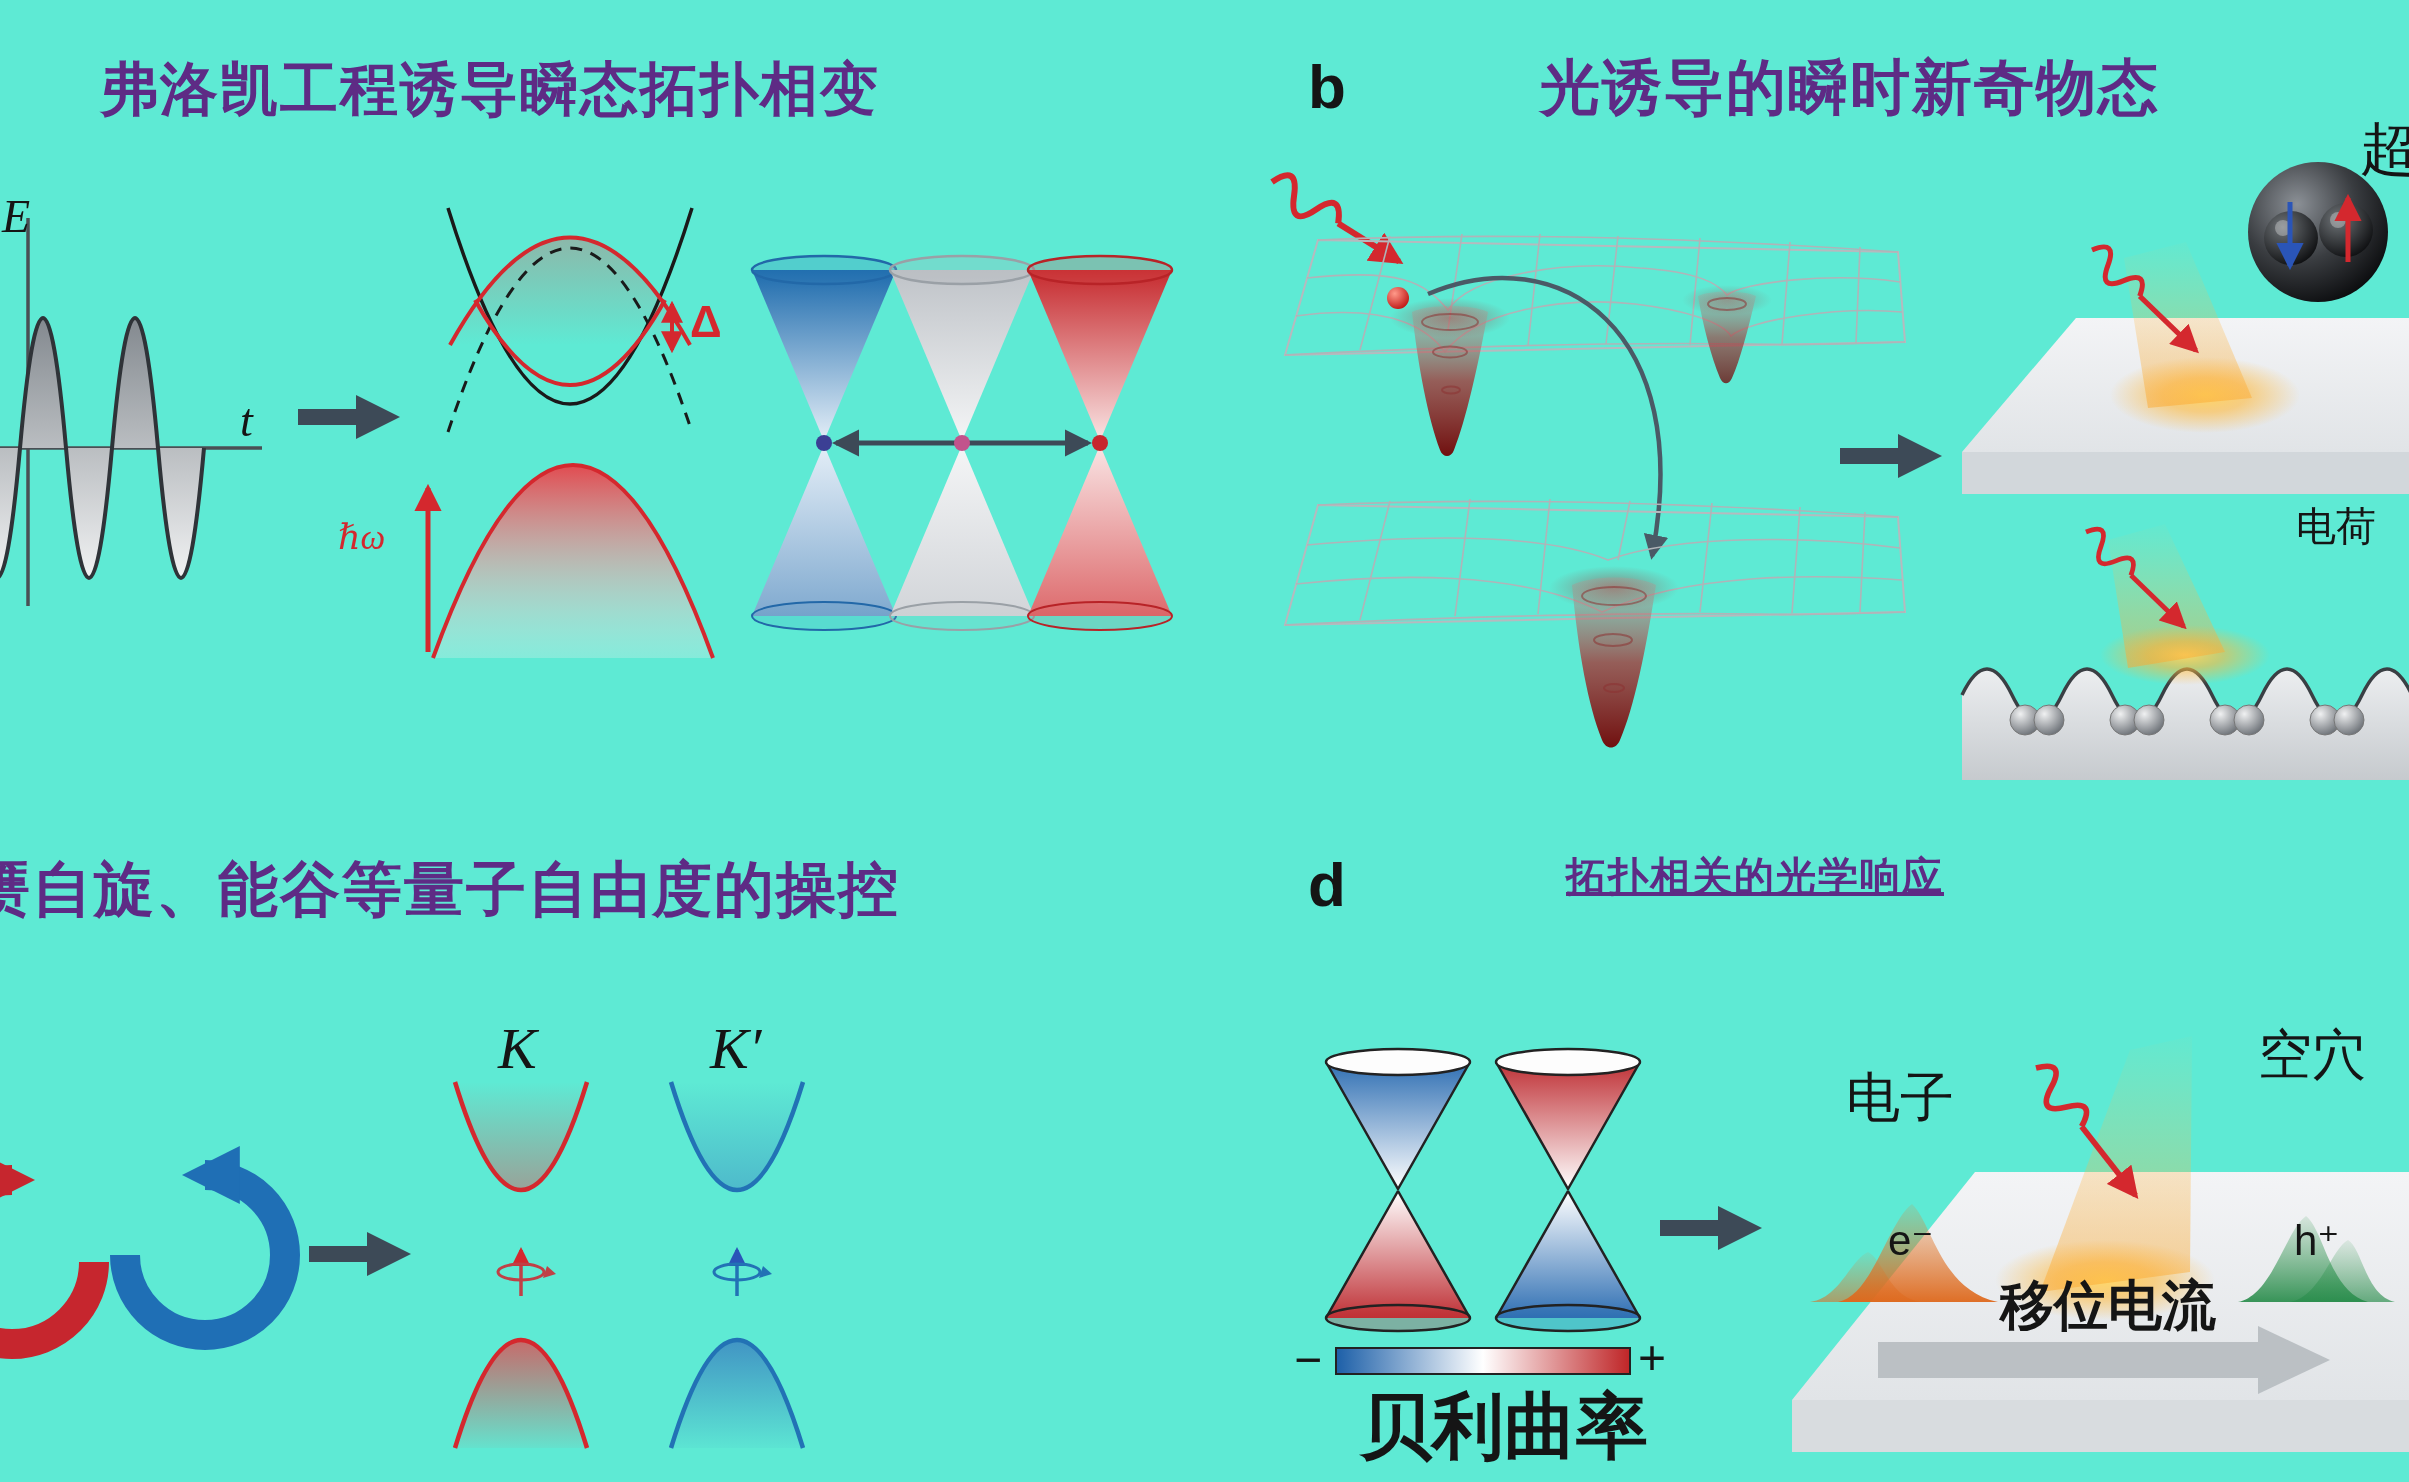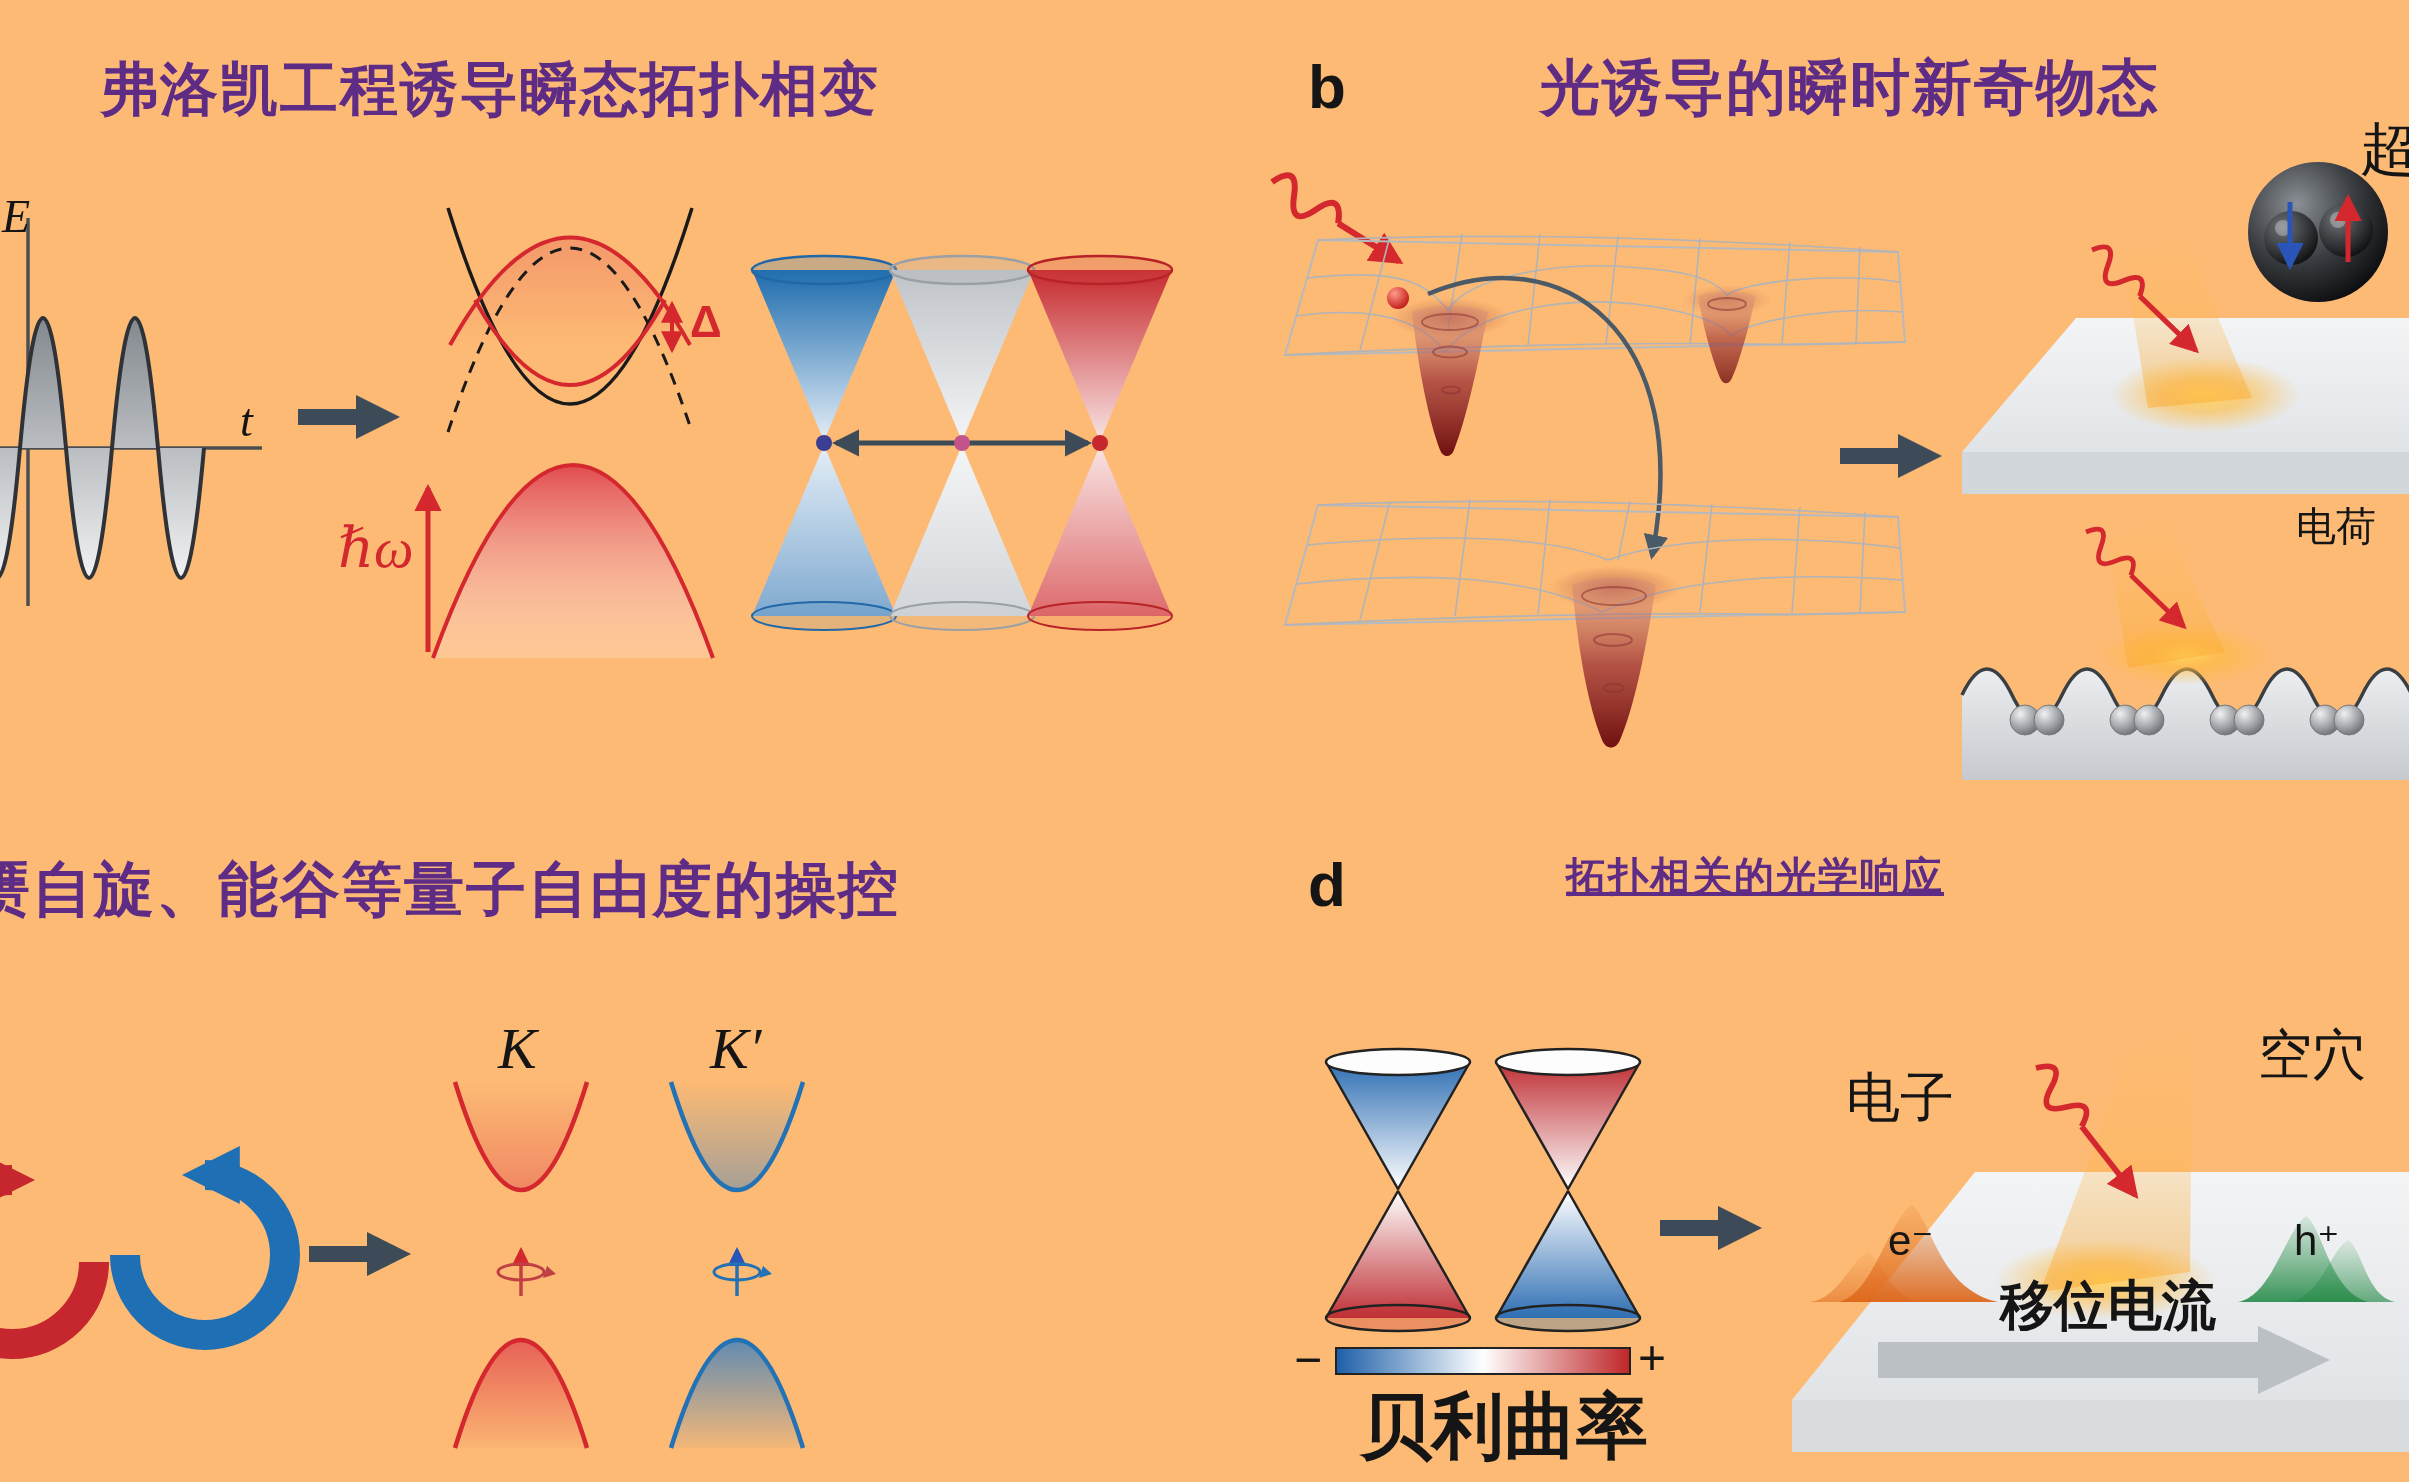--- a/index.html
+++ b/index.html
@@ -1,16 +1,16 @@
 <!DOCTYPE html>
 <html><head>
 <meta charset="utf-8">
 <style>
   html,body{margin:0;padding:0;background:#ffffff;overflow:hidden;}
-  .canvas{position:relative;width:2409px;height:1482px;background:#fdba74;
+  .canvas{position:relative;width:2409px;height:1482px;background:#5eead4;
           font-family:"Liberation Sans","DejaVu Sans",sans-serif;overflow:hidden;}
   svg.fig{position:absolute;left:0;top:0;}
   .label{position:absolute;white-space:nowrap;line-height:1;color:#151515;}
   .title{color:#5e2b85;font-weight:700;letter-spacing:2px;}
   .math{font-family:"Liberation Serif","DejaVu Serif",serif;font-style:italic;}
   .red{color:#d4282e;}
   .bold{font-weight:700;}
   .semibold{font-weight:600;}
 </style>
 </head>
@@ -383,21 +383,21 @@
       <path d="M0,0 Q13,-30 26,0 Q39,30 52,0 Q65,-30 78,0"></path>
       <path d="M78,0 H170" marker-end="url(#mRed)"></path>
     </g>
   </g>
 </svg>
 
 <div class="label title" style="left:100px;top:60px;font-size:58px;">弗洛凯工程诱导瞬态拓扑相变</div>
 <div class="label math" style="left:2px;top:194px;font-size:46px;">E</div>
 <div class="label math" style="left:240px;top:398px;font-size:46px;">t</div>
 <div class="label red bold" style="left:690px;top:300px;font-size:44px;">Δ</div>
-<div class="label math red" style="left:338px;top:520px;font-size:56px;">ℏω</div>
+<div class="label math red" style="left:338px;top:520px;font-size:35px;">ℏω</div>
 
 <div class="label bold" style="left:1308px;top:56px;font-size:62px;">b</div>
 <div class="label title" style="left:1540px;top:58px;font-size:60px;">光诱导的瞬时新奇物态</div>
 <div class="label" style="left:2360px;top:120px;font-size:58px;">超</div>
 <div class="label" style="left:2296px;top:506px;font-size:40px;">电荷</div>
 
 <div class="label title" style="left:-30px;top:860px;font-size:60px;">赝自旋、能谷等量子自由度的操控</div>
 <div class="label math" style="left:498px;top:1020px;font-size:58px;">K</div>
 <div class="label math" style="left:710px;top:1020px;font-size:58px;">K′</div>
 

